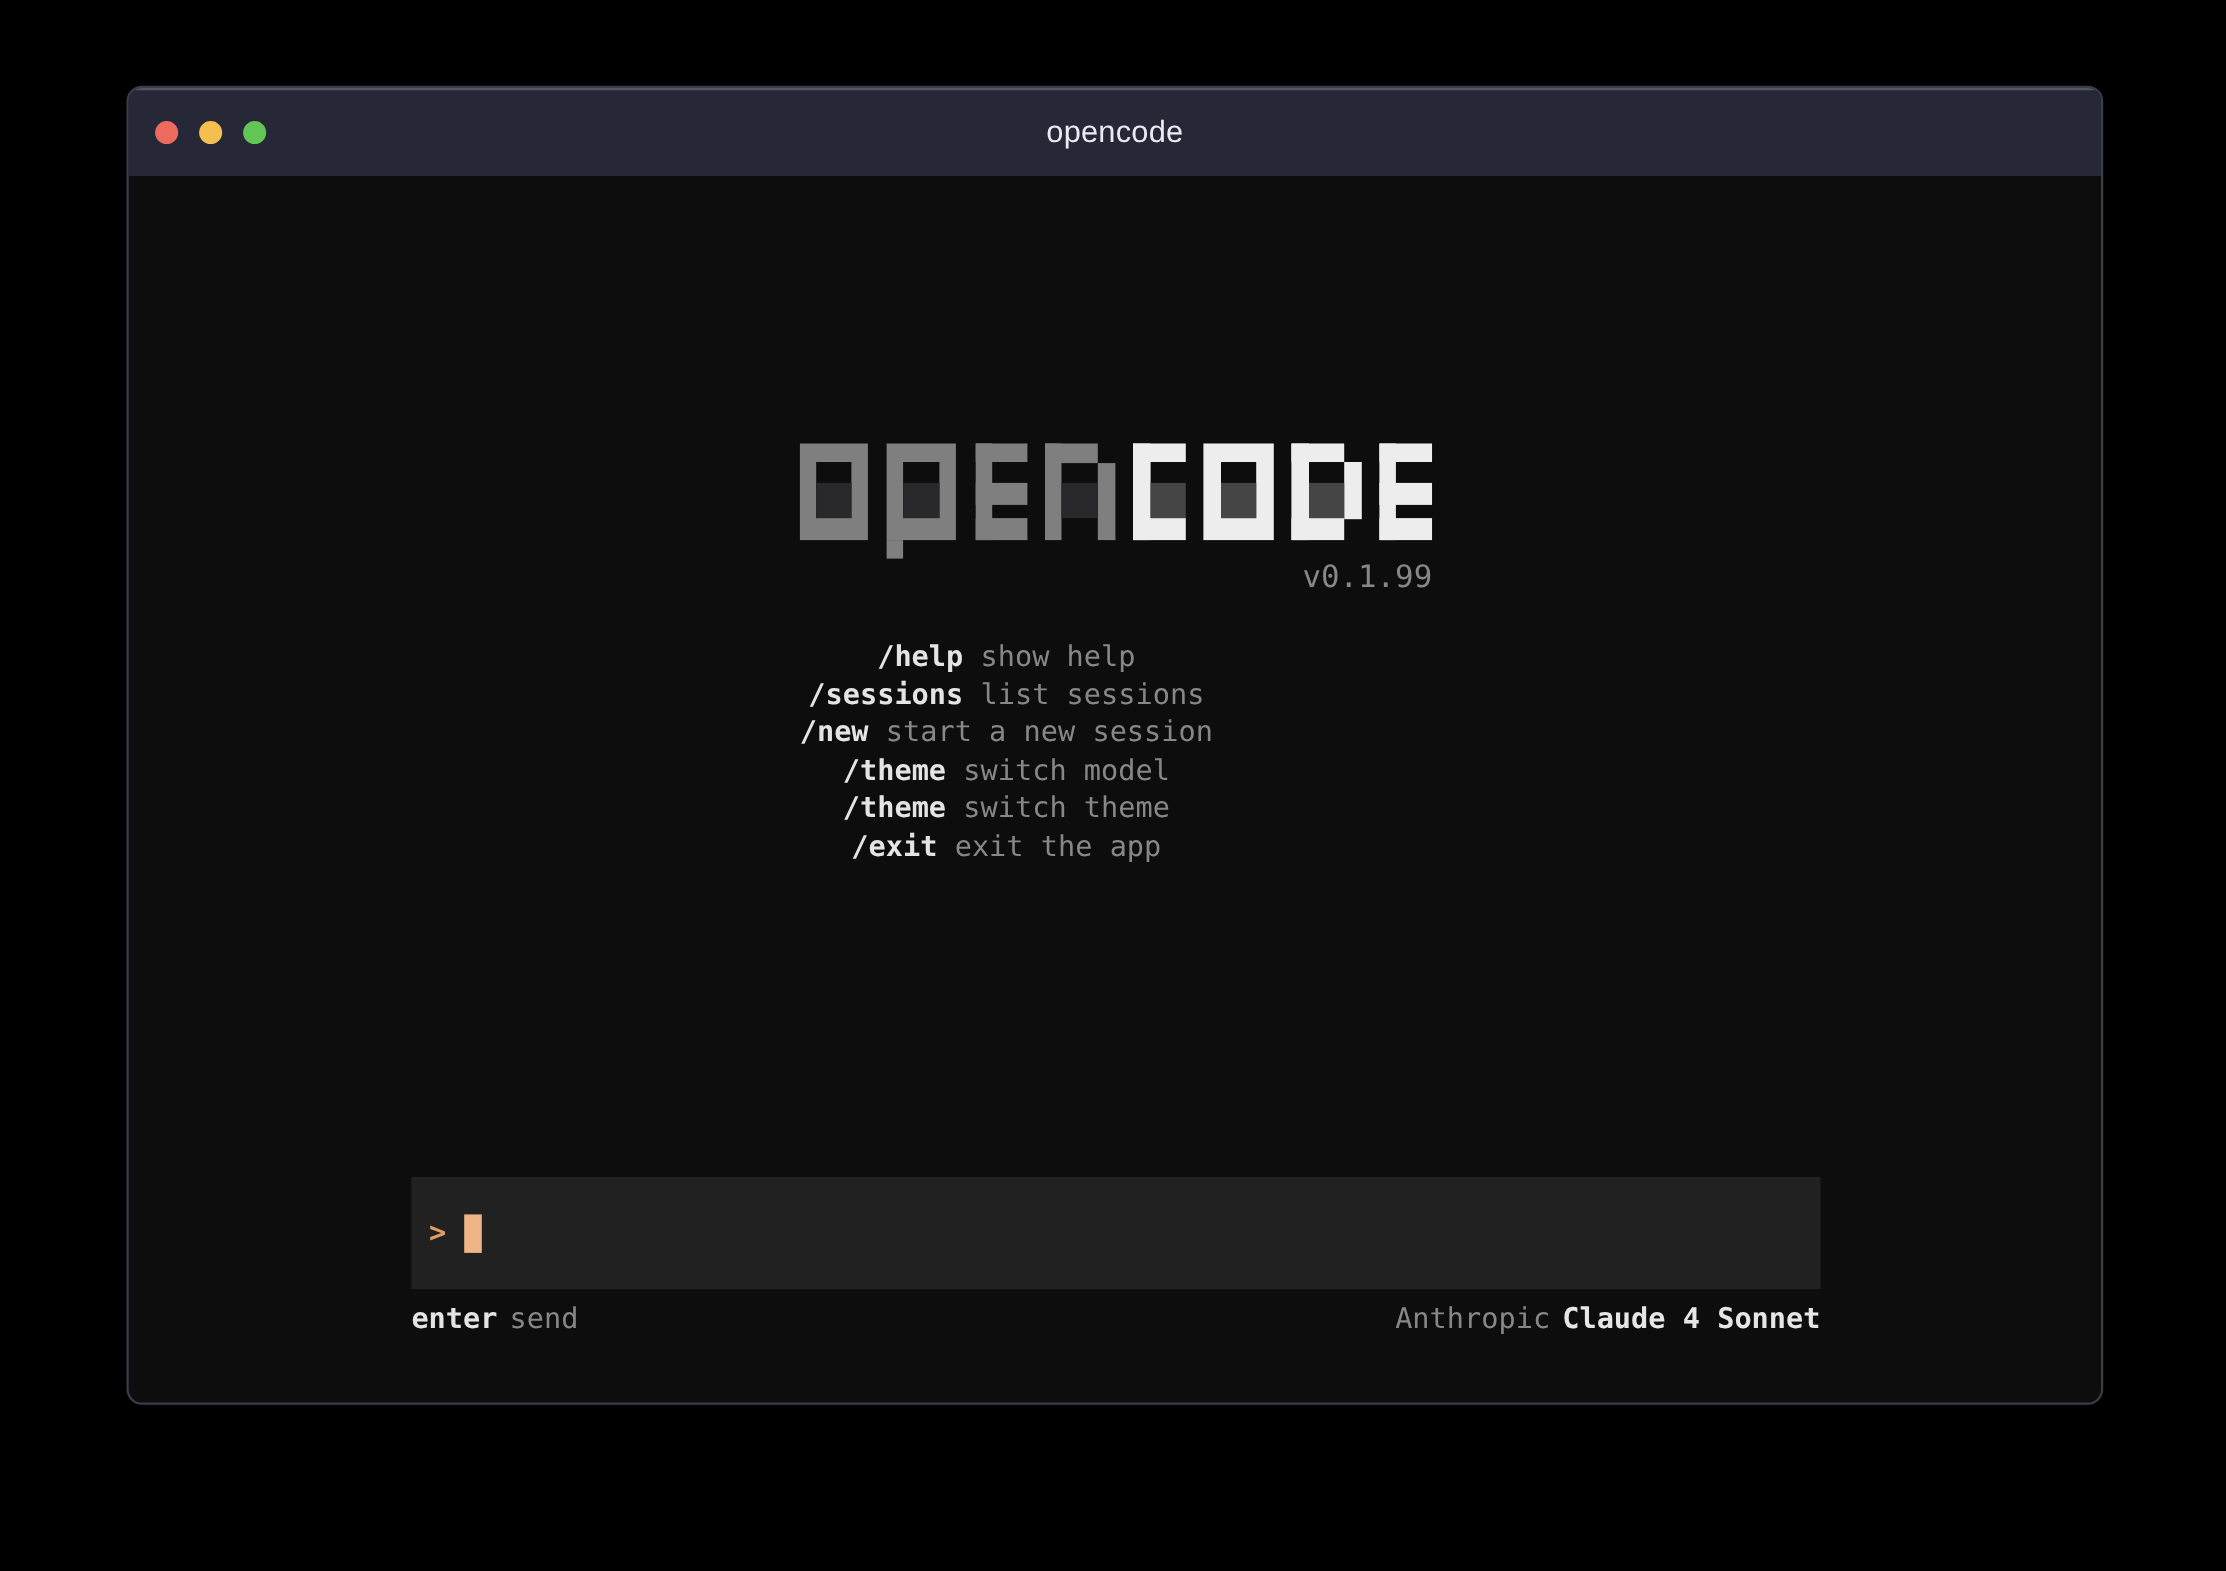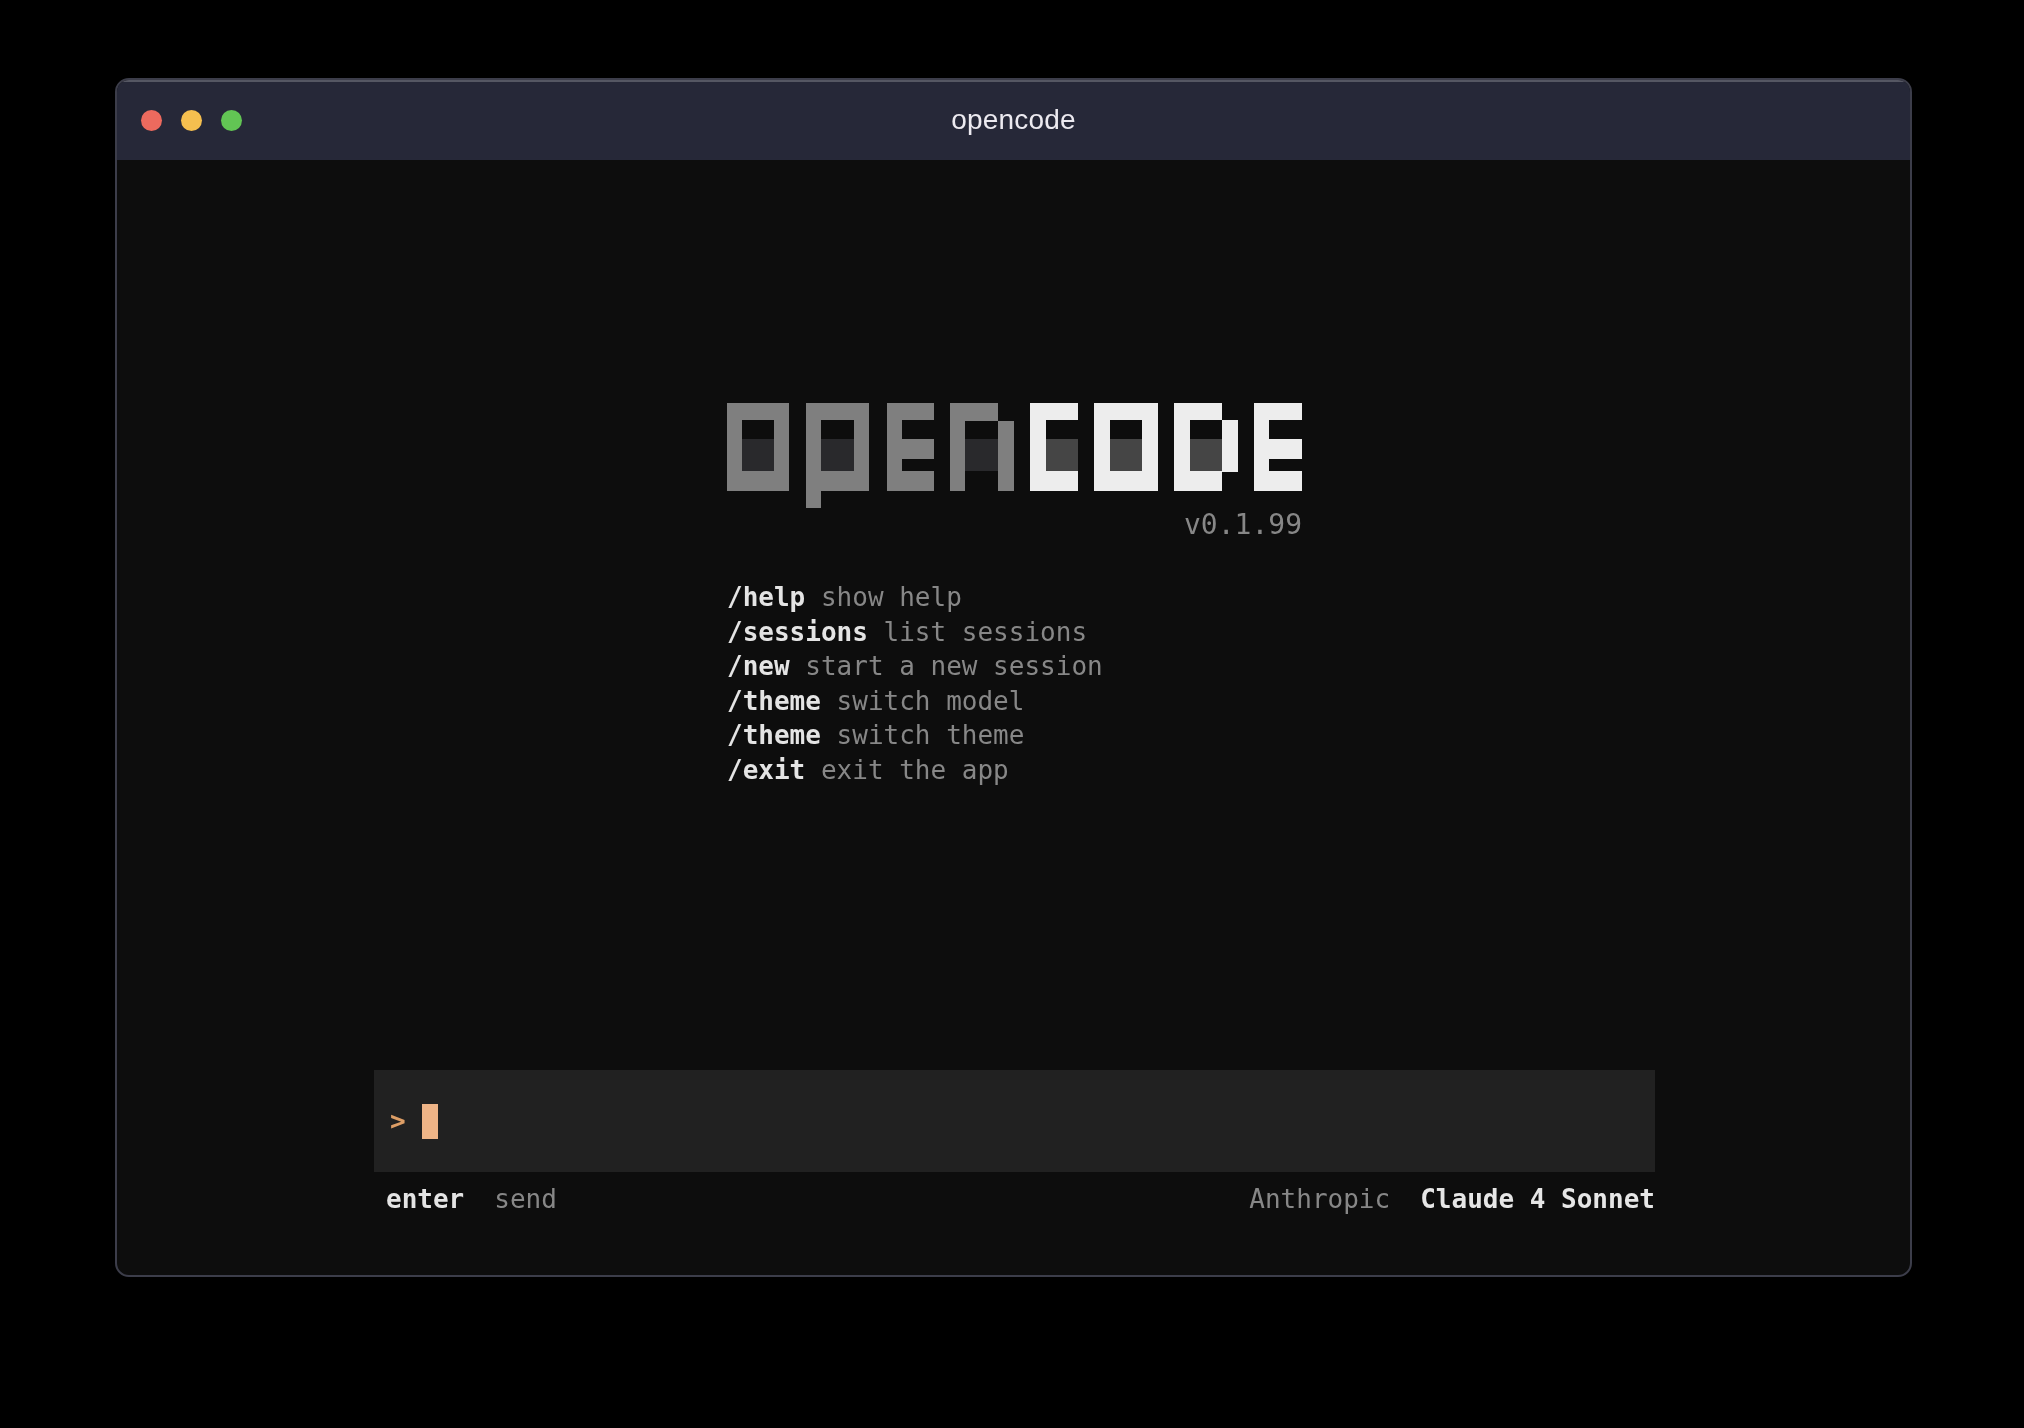--- a/index.html
+++ b/index.html
@@ -58,37 +58,37 @@
   .logo{position:absolute;left:610px;top:323px;width:575px;height:105px;}
   .lg{fill:var(--logo-gray);}
   .lw{fill:var(--logo-white);}
   .hole{fill:var(--window-bg);}
   .bg-band{fill:var(--logo-band-gray);}
   .bw-band{fill:var(--logo-band-white);}
   .version{
     position:absolute;left:610px;top:428px;width:575px;
     text-align:right;font-size:28px;line-height:34px;color:var(--text-dim);
   }
-  .commands{position:absolute;left:610px;top:500px;}
+  .commands{position:absolute;left:610px;top:500px;text-align:center;}
   .cmd-row{font-size:26px;line-height:34.5px;white-space:pre;}
   .cmd-name{color:var(--text-bright);font-weight:700;}
   .cmd-desc{color:var(--text-dim);}
   .input-box{
     position:absolute;left:257px;top:990px;width:1281px;height:102px;
     background:var(--input-bg);
     display:flex;align-items:center;padding-left:16px;
   }
   .prompt{color:var(--prompt-orange);font-weight:700;font-size:26px;}
   .cursor{width:16px;height:35px;background:var(--cursor-orange);margin-left:16px;}
   .status-row{
     position:absolute;left:257px;top:1102px;width:1281px;
     display:flex;justify-content:space-between;
     font-size:26px;line-height:34px;
   }
-  .pair{display:flex;gap:30px;margin-left:12px;}
+  .pair{display:flex;gap:11px;}
   .st-bright{color:var(--text-bright);font-weight:700;}
   .st-dim{color:var(--text-dim);}
 </style>
 </head>
 <body>
 
 <div class="window">
 
   <div class="titlebar">
     <div class="traffic">

